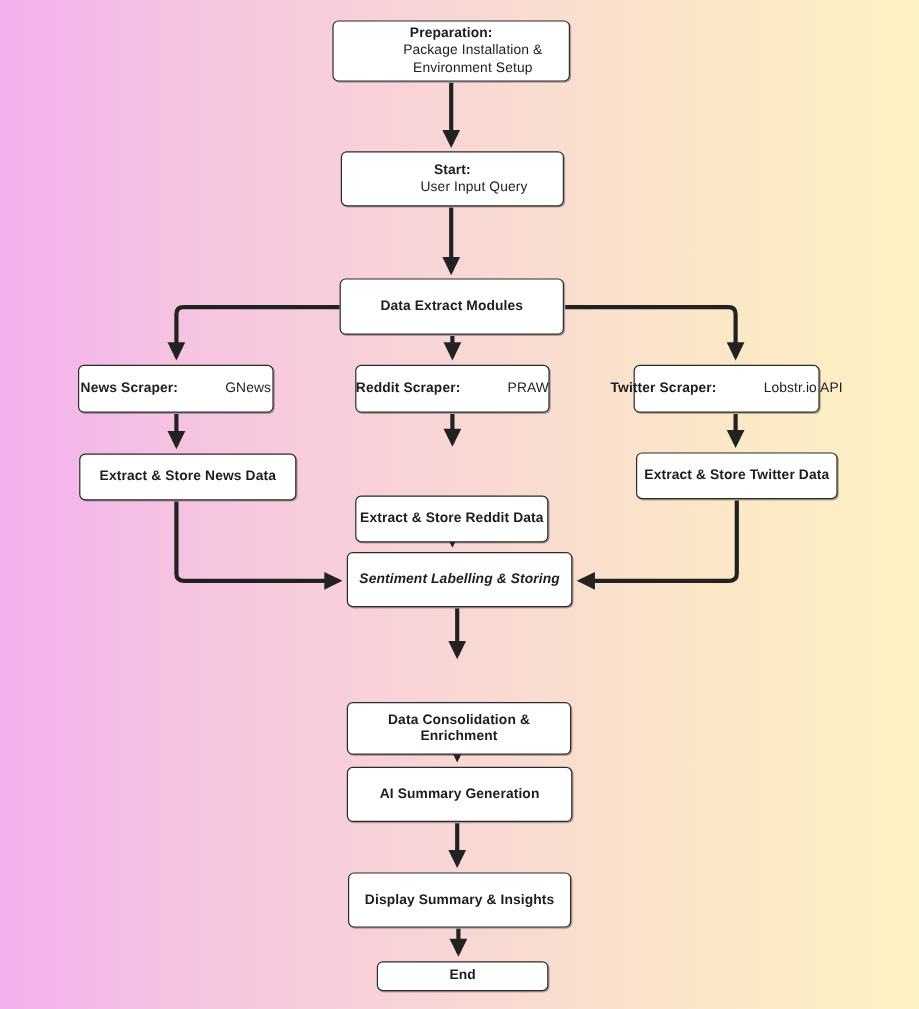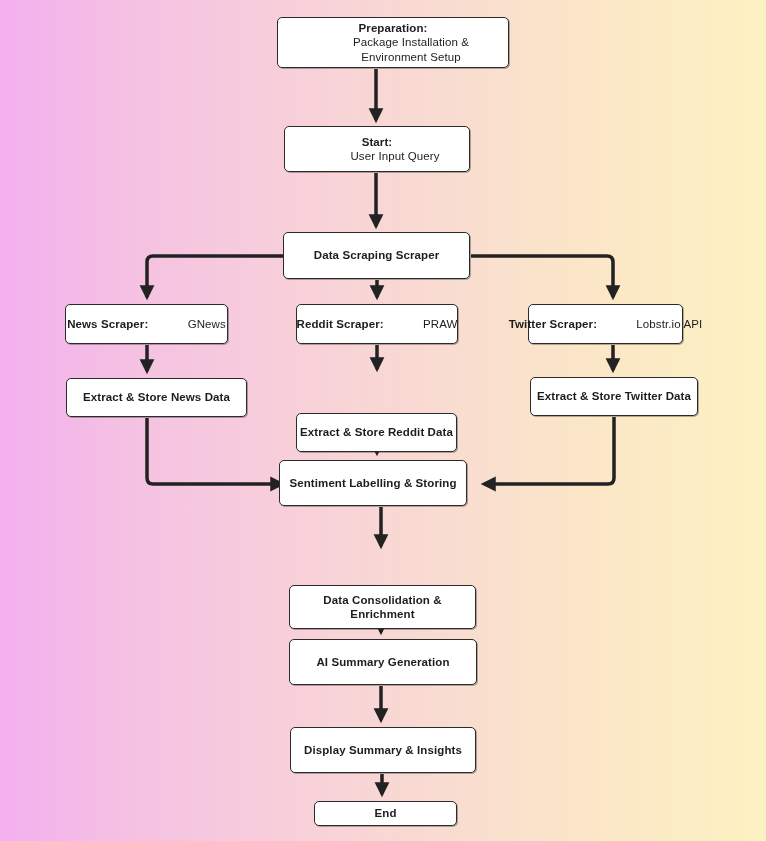--- a/index.html
+++ b/index.html
@@ -36,30 +36,30 @@
     font-size: 11.5px;
     line-height: 1.26;
     letter-spacing: 0.1px;
     padding: 2px 4px;
   }
   .b { font-weight: 700; }
   .r { font-weight: 400; padding-left: 36px; }
   .line { white-space: nowrap; }
 
   
-  #n-preparation     { left: 277px; top: 17px;  width: 232px; height: 51px; }
+  #n-preparation     { left: 277px; top: 17px;  width: 198px; height: 51px; }
   #n-start           { left: 284px; top: 126px; width: 186px; height: 46px; }
   #n-scraping        { left: 283px; top: 232px; width: 187px; height: 47px; }
   #n-news            { left: 65px;  top: 304px; width: 163px; height: 40px; }
   #n-reddit          { left: 296px; top: 304px; width: 162px; height: 40px; }
   #n-twitter         { left: 528px; top: 304px; width: 155px; height: 40px; }
   #n-extract-news    { left: 66px;  top: 378px; width: 181px; height: 39px; }
   #n-extract-reddit  { left: 296px; top: 376px; width: 161px; height: 39px; margin-top: 37px; }
   #n-extract-twitter { left: 530px; top: 377px; width: 168px; height: 39px; }
-  #n-sentiment       { left: 279px; top: 460px; width: 188px; height: 46px; }
+  #n-sentiment       { left: 289px; top: 460px; width: 188px; height: 46px; font-style: italic; }
   #n-consolidation   { left: 289px; top: 553px; width: 187px; height: 44px; margin-top: 32px; }
   #n-ai-summary      { left: 289px; top: 639px; width: 188px; height: 46px; }
   #n-display         { left: 290px; top: 727px; width: 186px; height: 46px; }
   #n-end             { left: 314px; top: 801px; width: 143px; height: 25px; }
 </style>
 </head>
 <body>
 
 <div class="canvas">
 
@@ -93,21 +93,21 @@
     <span class="r line">Package Installation &amp;</span>
     <span class="r line">Environment Setup</span>
   </div>
 
   <div class="node" id="n-start">
     <span class="b line">Start:</span>
     <span class="r line">User Input Query</span>
   </div>
 
   <div class="node" id="n-scraping">
-    <span class="b line">Data Scraping Scraper</span>
+    <span class="b line">Data Extract Modules</span>
   </div>
 
   <div class="node" id="n-news">
     <span class="line"><span class="b">News Scraper:</span><span class="r"> GNews</span></span>
   </div>
 
   <div class="node" id="n-reddit">
     <span class="line"><span class="b">Reddit Scraper:</span><span class="r"> PRAW</span></span>
   </div>
 

